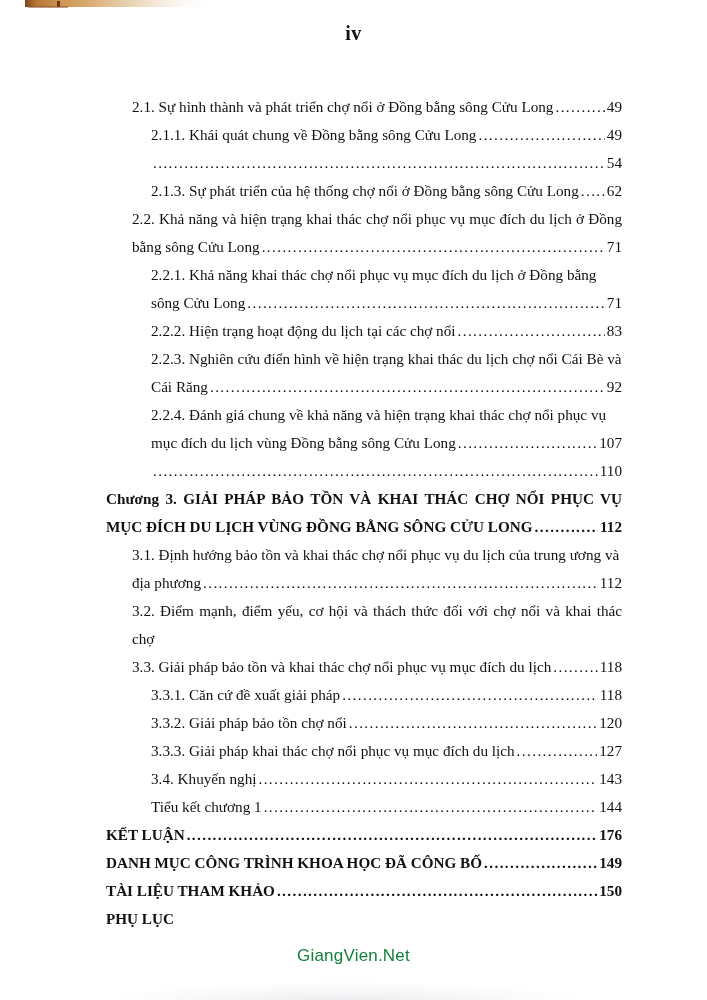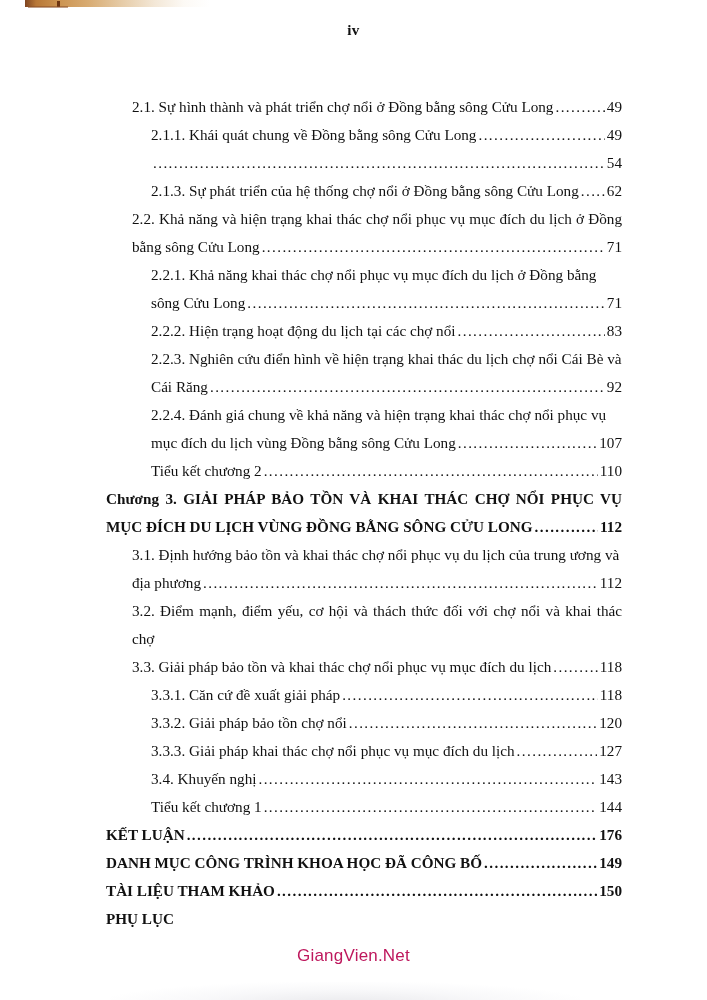--- a/index.html
+++ b/index.html
@@ -62,21 +62,21 @@
         rgba(255,255,255,0) 75%);
   }
 
   
   .folio {
     position: absolute;
     top: 22px;
     left: 0;
     width: 707px;
     text-align: center;
-    font-size: 15px;
+    font-size: 20px;
     font-weight: 600;
     letter-spacing: 0.4px;
   }
 
   
   .toc {
     position: absolute;
     left: 106px;
     top: 93px;
     width: 516px;
@@ -138,21 +138,21 @@
 
   .bold { font-weight: bold; }
 
   
   .watermark {
     position: absolute;
     left: 0;
     top: 946px;
     width: 707px;
     text-align: center;
-    color: #be185d;
+    color: #15803d;
     font-family: "Liberation Sans", "DejaVu Sans", sans-serif;
     font-size: 17px;
     letter-spacing: 0.2px;
   }
 </style>
 </head>
 <body>
 
 <div class="page">
 
@@ -224,21 +224,20 @@
       <div class="entry lvl-2">
         <div class="line nofill">2.2.4. Đánh giá chung về khả năng và hiện trạng khai thác chợ nổi phục vụ</div>
         <div class="line">
           <span class="txt">mục đích du lịch vùng Đồng bằng sông Cửu Long</span>
           <span class="leader"></span>
           <span class="pg">107</span>
         </div>
       </div>
       <div class="entry lvl-2">
         <div class="line">
-          <span class="txt">Tiểu kết chương 2</span>
           <span class="leader"></span>
           <span class="pg">110</span>
         </div>
       </div>
       <div class="entry lvl-0 bold">
         <div class="line justify">Chương 3. GIẢI PHÁP BẢO TỒN VÀ KHAI THÁC CHỢ NỔI PHỤC VỤ</div>
         <div class="line">
           <span class="txt">MỤC ĐÍCH DU LỊCH VÙNG ĐỒNG BẰNG SÔNG CỬU LONG</span>
           <span class="leader"></span>
           <span class="pg">112</span>

